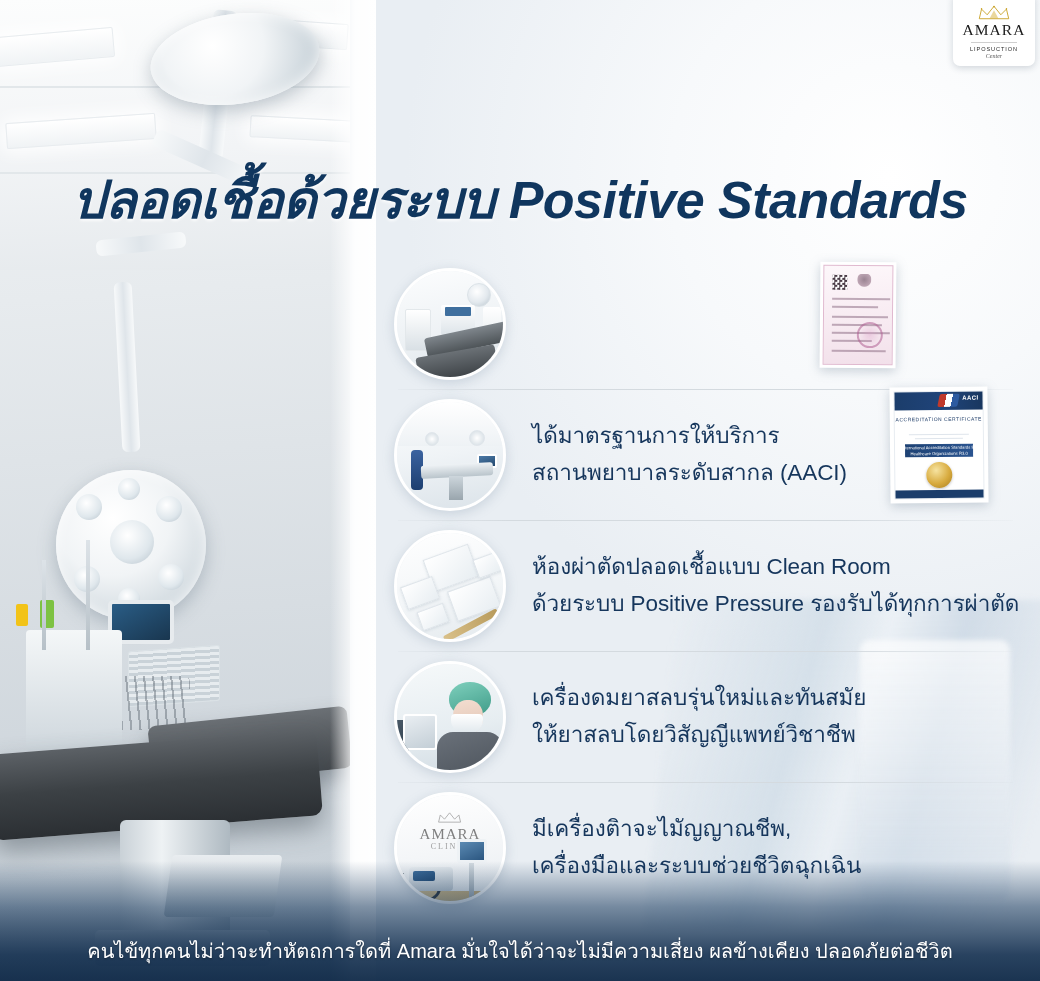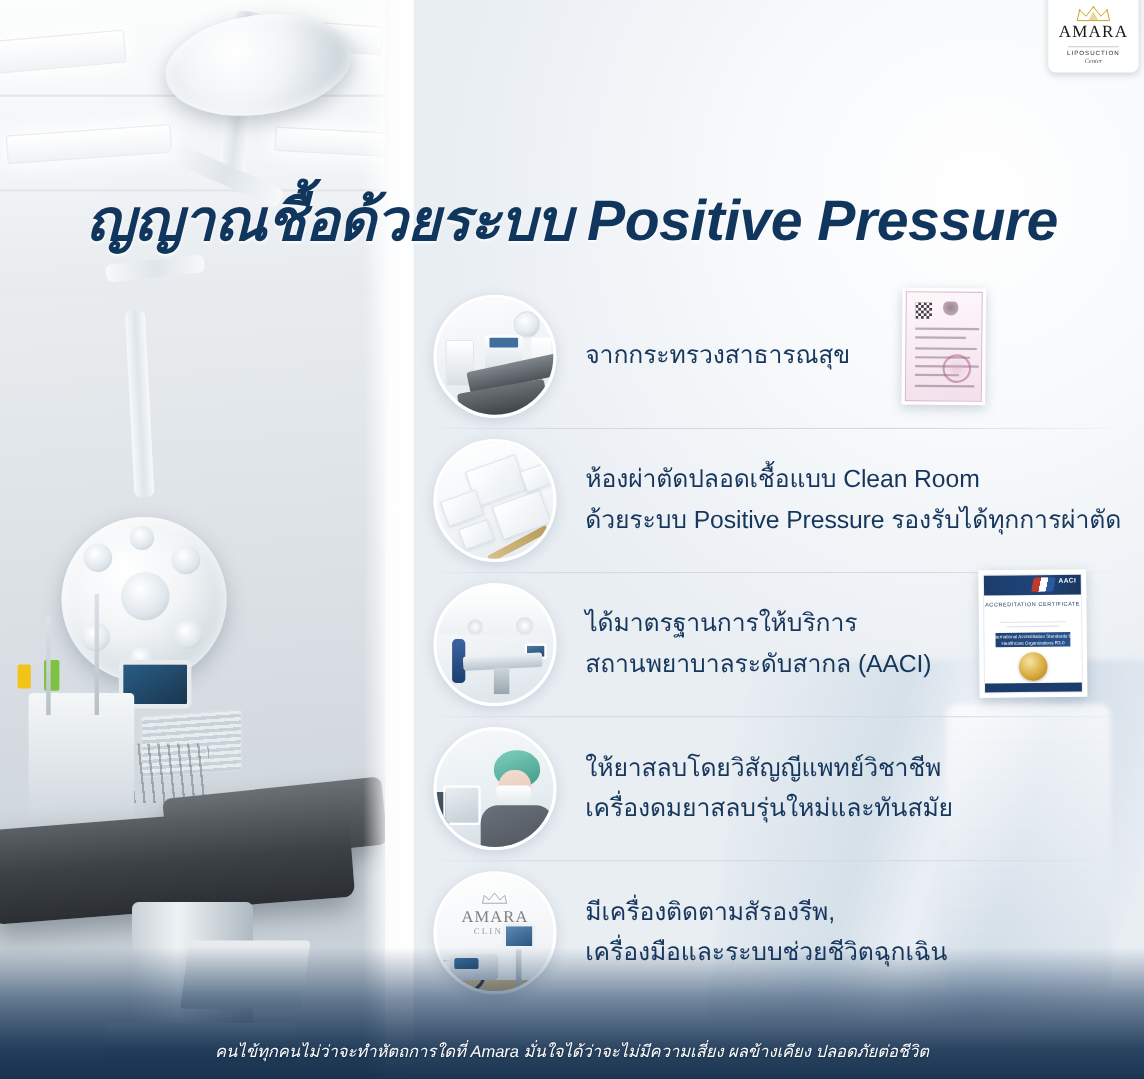--- a/index.html
+++ b/index.html
@@ -328,25 +328,24 @@
   
   .footer{
     position:absolute; left:0; bottom:0; width:1040px; height:120px;
     background:linear-gradient(180deg,rgba(23,56,92,0) 0%,rgba(23,56,92,.55) 38%,rgba(20,48,80,.9) 78%,rgba(18,44,74,.96) 100%);
     display:flex; flex-direction:column; align-items:center; justify-content:flex-end;
     padding-bottom:12px;
     z-index:30;
   }
   .footer .fl{
     color:#ffffff;
-    font-size:15px;
+    font-size:20px;
     line-height:1.68;
     white-space:nowrap;
     text-shadow:0 1px 2px rgba(0,0,0,.35);
-    font-style:italic;
   }
 </style>
 </head>
 <body>
 
 <div class="poster">
 
   <div class="photo-left">
     <div class="pl-ceiling"></div>
     <div class="pl-ceil-line" style="left:0;top:86px;width:352px;"></div>
@@ -400,69 +399,51 @@
       <circle cx="52" cy="6.5" r="1.3" fill="#c9a227"></circle>
       <path d="M22 24 L30 9 L38 24 Z" fill="#d9b64a" opacity=".55"></path>
     </svg>
     <div class="logo-name">AMARA</div>
     <div class="logo-rule"></div>
     <div class="logo-sub">LIPOSUCTION</div>
     <div class="logo-sub2">Center</div>
   </div>
 
 
-  <div class="headline">ญญาณชื้อด้วยระบบ Positive Pressure</div>
+  <div class="headline">ปลอดเชื้อด้วยระบบ Positive Standards</div>
 
   <div class="list">
 
     <div class="row">
       <div class="thumb">
         <div class="ph t1">
           <div class="lamp"></div>
             <div class="cab"></div>
             <div class="cab2"></div>
           <div class="blue"></div>
             <div class="cab3"></div>
             <div class="bed"></div>
             <div class="bed2"></div>
         </div>
       </div>
       <div class="row-text">
-        <span class="ln">จากกระทรวงสาธารณสุข</span>
       </div>
       <div class="cert cert1">
         <div class="inner">
           <div class="qr"></div>
           <div class="garuda"></div>
           <div class="ln" style="top:32px;width:58px;"></div>
           <div class="ln" style="top:40px;width:46px;"></div>
           <div class="ln" style="top:50px;width:56px;"></div>
           <div class="ln" style="top:58px;width:50px;"></div>
           <div class="ln" style="top:66px;width:58px;"></div>
           <div class="ln" style="top:74px;width:40px;"></div>
           <div class="ln" style="top:84px;width:54px;"></div>
           <div class="seal"></div>
         </div>
-      </div>
-    </div>
-
-    <div class="row">
-      <div class="thumb">
-        <div class="ph t3">
-          <div class="p" style="left:30px;top:18px;width:48px;height:34px;transform:rotate(-20deg);"></div>
-          <div class="p" style="left:6px;top:48px;width:34px;height:24px;transform:rotate(-20deg);"></div>
-          <div class="p" style="left:54px;top:50px;width:46px;height:32px;transform:rotate(-20deg);"></div>
-          <div class="p" style="left:22px;top:74px;width:28px;height:20px;transform:rotate(-20deg);"></div>
-          <div class="p" style="left:78px;top:22px;width:26px;height:20px;transform:rotate(-20deg);"></div>
-          <div class="gold"></div>
-        </div>
-      </div>
-      <div class="row-text">
-        <span class="ln">ห้องผ่าตัดปลอดเชื้อแบบ Clean Room</span>
-        <span class="ln">ด้วยระบบ Positive Pressure รองรับได้ทุกการผ่าตัด</span>
       </div>
     </div>
 
     <div class="row">
       <div class="thumb">
         <div class="ph t2">
           <div class="ceil"></div>
             <div class="l1"></div>
             <div class="l2"></div>
           <div class="tank"></div>
@@ -488,32 +469,49 @@
           <div class="ln" style="left:20px;right:20px;top:46px;"></div>
           <div class="ln" style="left:16px;right:16px;top:98px;"></div>
           <div class="ln" style="left:16px;right:16px;top:102px;"></div>
           <div class="botbar"></div>
         </div>
       </div>
     </div>
 
     <div class="row">
       <div class="thumb">
+        <div class="ph t3">
+          <div class="p" style="left:30px;top:18px;width:48px;height:34px;transform:rotate(-20deg);"></div>
+          <div class="p" style="left:6px;top:48px;width:34px;height:24px;transform:rotate(-20deg);"></div>
+          <div class="p" style="left:54px;top:50px;width:46px;height:32px;transform:rotate(-20deg);"></div>
+          <div class="p" style="left:22px;top:74px;width:28px;height:20px;transform:rotate(-20deg);"></div>
+          <div class="p" style="left:78px;top:22px;width:26px;height:20px;transform:rotate(-20deg);"></div>
+          <div class="gold"></div>
+        </div>
+      </div>
+      <div class="row-text">
+        <span class="ln">ห้องผ่าตัดปลอดเชื้อแบบ Clean Room</span>
+        <span class="ln">ด้วยระบบ Positive Pressure รองรับได้ทุกการผ่าตัด</span>
+      </div>
+    </div>
+
+    <div class="row">
+      <div class="thumb">
         <div class="ph t4">
           <div class="scr2"></div>
             <div class="scr"></div>
           <div class="cap"></div>
             <div class="face"></div>
             <div class="mask"></div>
             <div class="body"></div>
         </div>
       </div>
       <div class="row-text">
+        <span class="ln">เครื่องดมยาสลบรุ่นใหม่และทันสมัย</span>
         <span class="ln">ให้ยาสลบโดยวิสัญญีแพทย์วิชาชีพ</span>
-        <span class="ln">เครื่องดมยาสลบรุ่นใหม่และทันสมัย</span>
       </div>
     </div>
 
     <div class="row">
       <div class="thumb">
         <div class="ph t5">
           <div class="wall-logo">
             <svg width="26" height="11" viewBox="0 0 60 26">
               <path d="M4 24 L8 7 L18 17 L30 2 L42 17 L52 7 L56 24 Z" fill="none" stroke="#8b8b8b" stroke-width="2" stroke-linejoin="round"></path>
             </svg>
@@ -522,21 +520,21 @@
           </div>
           <div class="counter"></div>
           <div class="stand"></div>
             <div class="mon"></div>
           <div class="hose"></div>
             <div class="cartbox"></div>
             <div class="cartblue"></div>
         </div>
       </div>
       <div class="row-text">
-        <span class="ln">มีเครื่องติดตามสัรองรีพ,</span>
+        <span class="ln">มีเครื่องติาจะไมัญญาณชีพ,</span>
         <span class="ln">เครื่องมือและระบบช่วยชีวิตฉุกเฉิน</span>
       </div>
     </div>
 
   </div>
 
   <div class="footer">
     <div class="fl">คนไข้ทุกคนไม่ว่าจะทำหัตถการใดที่ Amara มั่นใจได้ว่าจะไม่มีความเสี่ยง ผลข้างเคียง ปลอดภัยต่อชีวิต</div>
   </div>
 

